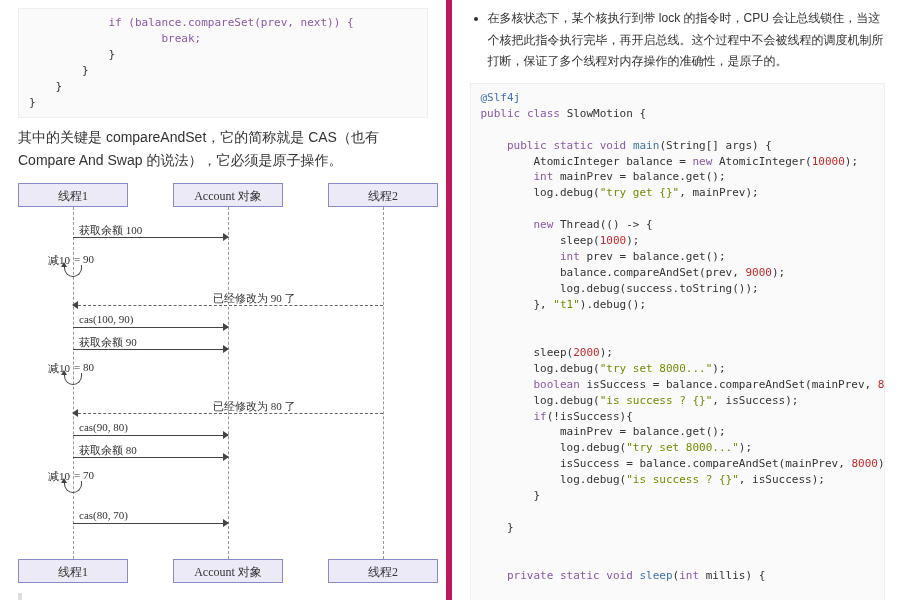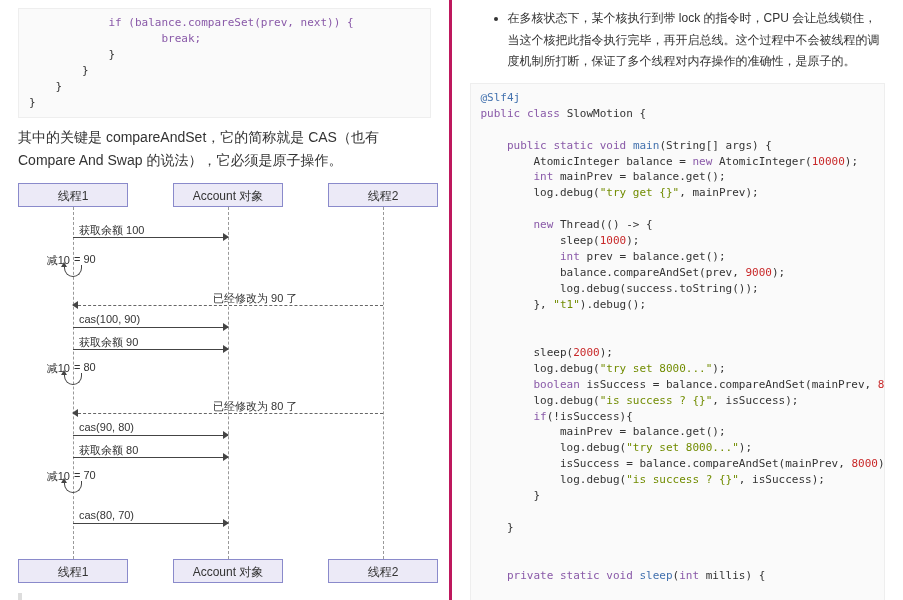--- a/index.html
+++ b/index.html
@@ -8,21 +8,21 @@
     font-family: -apple-system, "Segoe UI", "Microsoft YaHei", sans-serif;
     font-size: 12px;
     color: #333;
     background: #fff;
     display: flex;
     width: 903px;
     height: 600px;
     overflow: hidden;
   }
   .col { width: 50%; padding: 4px 18px 12px 18px; overflow: hidden; }
-  .col-left { border-right: 3px solid #be185d; }
+  .col-left { border-right: 6px solid #be185d; }
   pre.codeblock {
     background: #fafafa;
     border: 1px solid #eee;
     padding: 6px 10px;
     font-family: Consolas, Menlo, monospace;
     font-size: 11px;
     line-height: 1.45;
     white-space: pre;
     overflow: hidden;
     margin: 4px 0 8px 0;
@@ -36,23 +36,23 @@
   h3.section { font-size: 15px; font-weight: 700; margin: 10px 0 8px 0; }
   blockquote.note {
     border-left: 4px solid #ddd;
     margin: 8px 0;
     padding: 4px 10px;
     color: #555;
     font-size: 12px;
     line-height: 1.7;
   }
   ul.bullets { margin: 4px 0 10px 0; padding-left: 18px; }
-  ul.bullets li { line-height: 1.8; font-size: 12px; margin-left: 20px; }
+  ul.bullets li { line-height: 1.8; font-size: 12px; }
   
-  .seq { position: relative; width: 420px; height: 400px; margin: 2px auto 10px auto; font-size: 11px; }
+  .seq { position: relative; width: 420px; height: 400px; margin: 2px auto 10px auto; font-size: 11px; font-family: Liberation Serif, serif; }
   .lane { position: absolute; top: 0; width: 110px; text-align: center; }
   .lane .box {
     border: 1px solid #8a8acb;
     background: #eceaf7;
     height: 24px; line-height: 24px;
     font-size: 12px;
   }
   .lane .life { position: absolute; left: 50%; top: 24px; bottom: 24px; width: 0; border-left: 1px dashed #999; }
   .lane .box.bottom { position: absolute; bottom: 0; width: 100%; }
   .lane1 { left: 0; }

